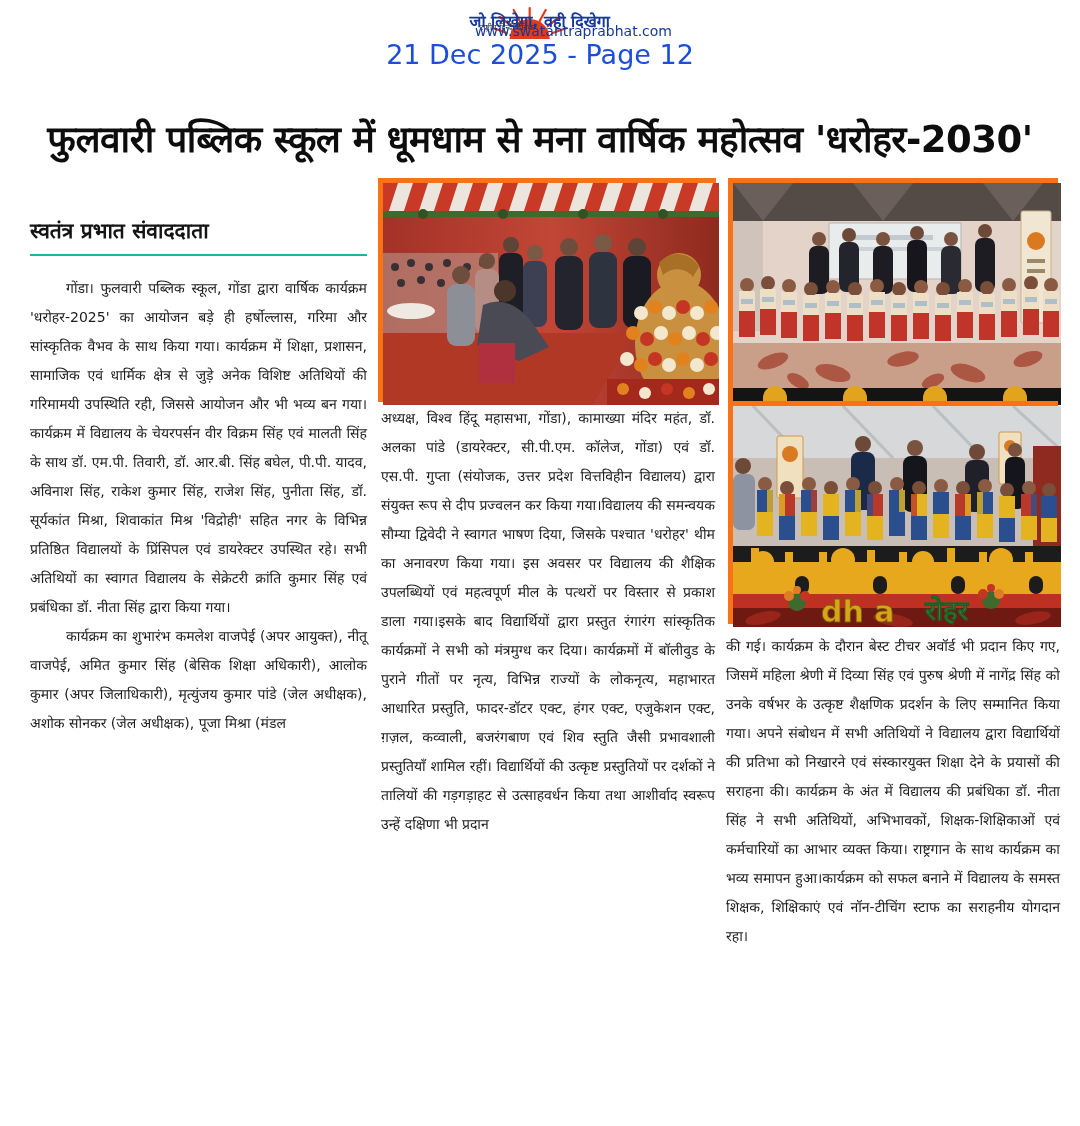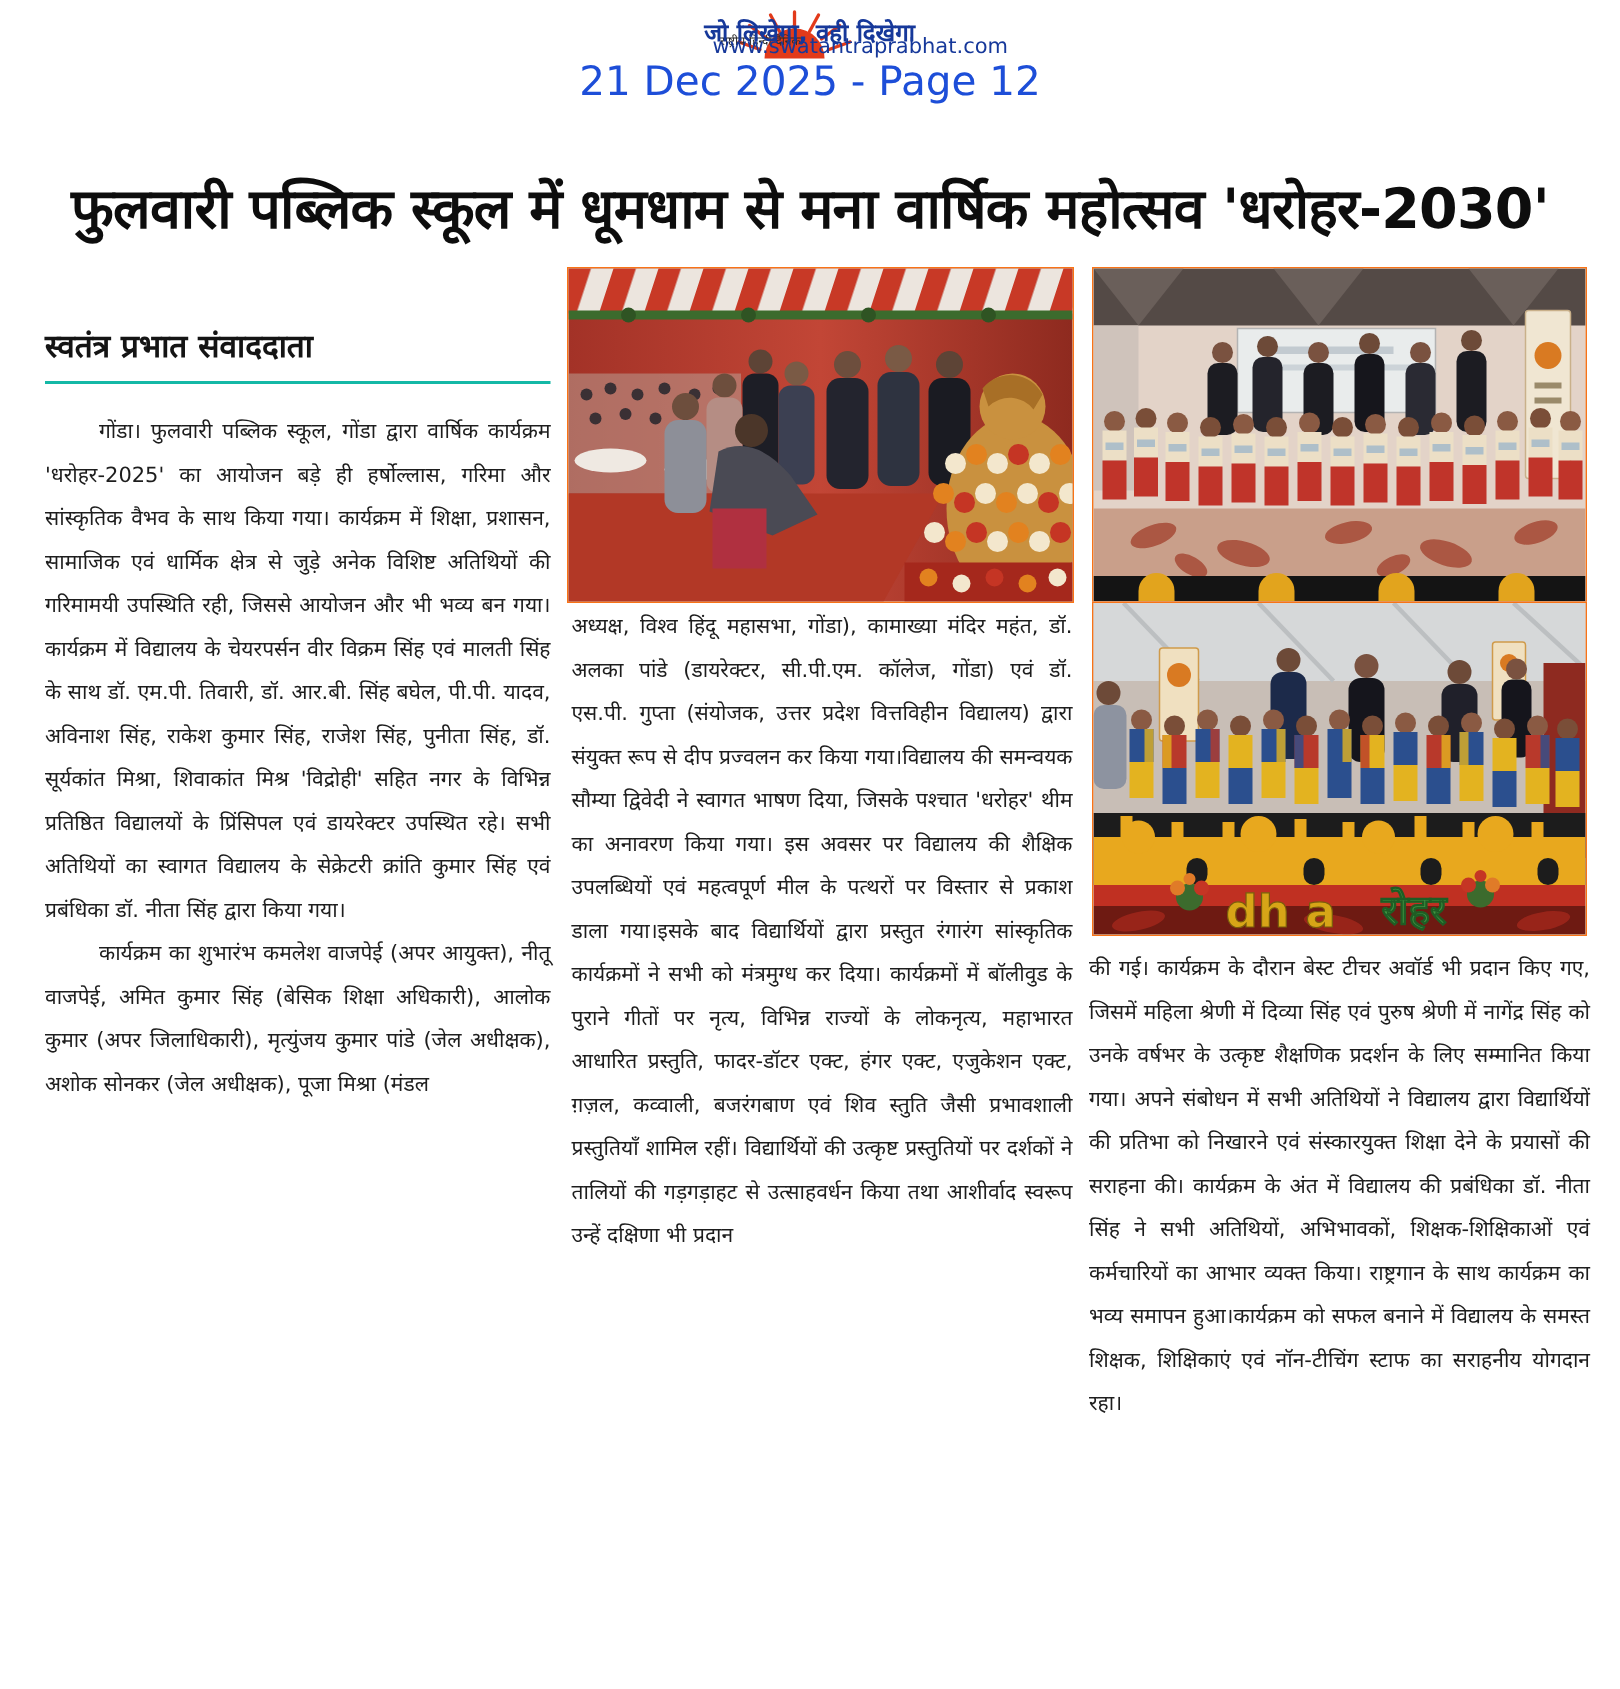--- a/index.html
+++ b/index.html
@@ -59,21 +59,21 @@
   .bodytext {
     font-size:14px; line-height:29px; text-align:justify; color:#1d1d1d;
     text-justify:inter-word;
   }
   .col1 .bodytext { margin-top:18px; }
   .indent { text-indent:36px; }
   .col2text { position:absolute; left:381px; top:404px; width:334px; }
   .col3text { position:absolute; left:726px; top:632px; width:334px; }
 
   
-  .photo { position:absolute; border:1px solid #f97316; background:#ddd; }
+  .photo { position:absolute; border:5px solid #f97316; background:#ddd; }
   .photo svg { display:block; }
   .photo1 { left:378px; top:178px; width:338px; height:224px; }
   .photo2 { left:728px; top:178px; width:330px; height:224px; }
   .photo3 { left:728px; top:401px; width:330px; height:223px; }
 </style>
 </head>
 <body>
 
 <div class="page">
 

